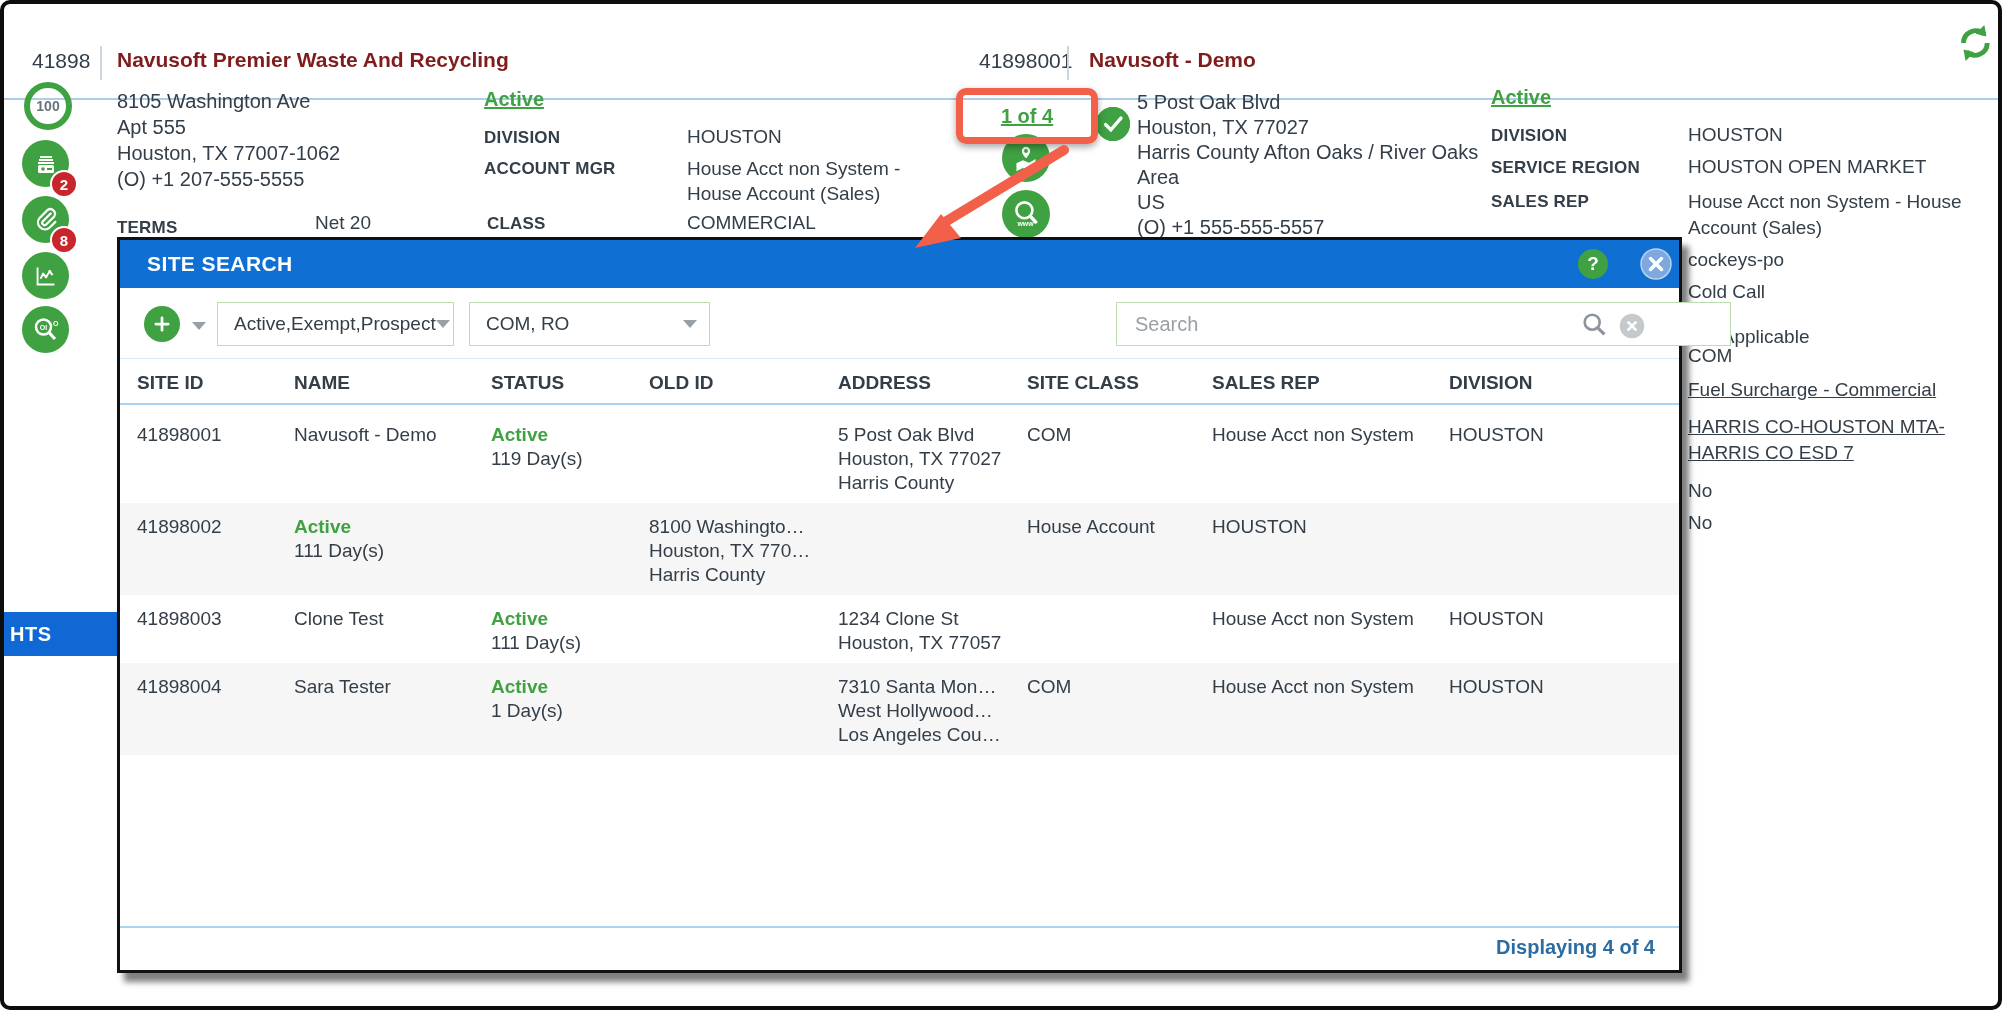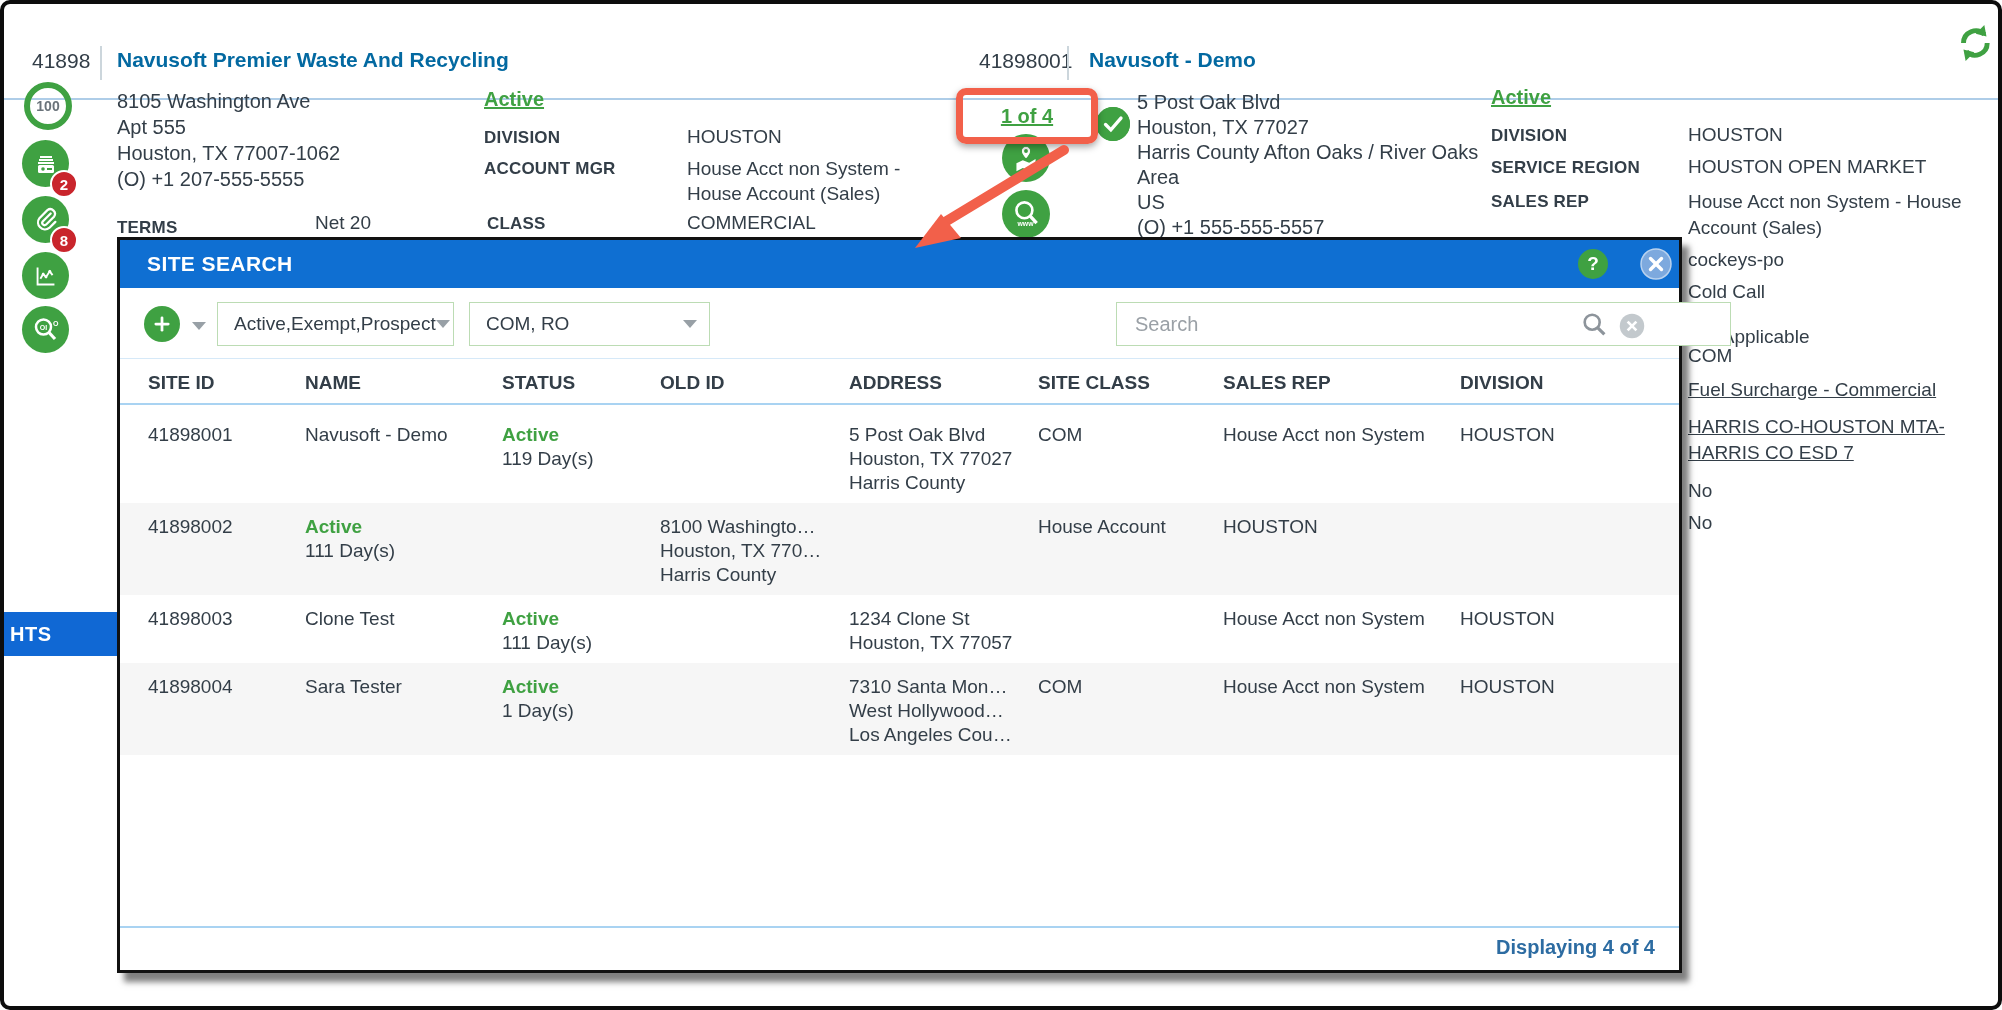--- a/index.html
+++ b/index.html
@@ -6,37 +6,37 @@
   .page{position:relative;width:2002px;height:1010px;box-sizing:border-box;
     border:4px solid #0d0d0d;border-radius:10px;overflow:hidden;background:#fff;
     font-family:"Liberation Sans",sans-serif;color:#333e48;}
   .abs{position:absolute;}
   .label{font-weight:700;font-size:17px;color:#333e48;letter-spacing:.2px;}
   .value{font-size:19px;color:#333e48;}
   .addr{font-size:20px;color:#333e48;line-height:26px;}
   .green-link{color:#3fa142;font-weight:700;font-size:20px;text-decoration:underline;cursor:pointer;}
   .dark-link{font-size:19px;color:#333e48;text-decoration:underline;cursor:pointer;line-height:26px;}
   .hdr-num{font-size:21px;color:#333e48;text-align:center;}
-  .hdr-name{font-size:21px;color:#0369a1;font-weight:700;}
+  .hdr-name{font-size:21px;color:#7f1d1d;font-weight:700;}
   .vdiv{width:2px;height:34px;background:#ccd6dc;}
   .icon-circle{border-radius:50%;background:#3fa142;display:flex;align-items:center;justify-content:center;}
   .badge{position:absolute;width:24px;height:24px;border-radius:50%;background:#c9252c;color:#fff;
     font-size:15px;font-weight:700;display:flex;align-items:center;justify-content:center;border:2px solid #fff;}
   .caret{width:0;height:0;border-left:7px solid transparent;border-right:7px solid transparent;border-top:8px solid #98a0a6;}
   
   .modal{position:absolute;left:113px;top:233px;width:1565px;height:736px;background:#fff;
     border:3px solid #111;box-shadow:7px 9px 6px rgba(0,0,0,.5);z-index:20;box-sizing:border-box;}
   .modal-titlebar{position:absolute;left:0;top:0;right:0;height:48px;background:#0f6fd2;}
   .modal-title{position:absolute;left:27px;top:0;line-height:48px;color:#fff;font-size:21px;font-weight:700;letter-spacing:.4px;}
   .dropdown{position:absolute;height:44px;border:1px solid #bcdcb4;background:#fff;box-sizing:border-box;
     display:flex;align-items:center;justify-content:space-between;padding:0 12px 0 16px;font-size:19px;color:#333e48;cursor:pointer;}
   .search-input{position:absolute;height:44px;border:1px solid #bcdcb4;box-sizing:border-box;font-size:20px;
     color:#333e48;padding:0 80px 0 18px;font-family:"Liberation Sans",sans-serif;outline:none;}
   .search-input::placeholder{color:#9aa0a6;}
-  .tgrid{display:grid;grid-template-columns:157px 197px 158px 189px 189px 185px 237px 1fr;padding-left:28px;box-sizing:border-box;}
+  .tgrid{display:grid;grid-template-columns:157px 197px 158px 189px 189px 185px 237px 1fr;padding-left:17px;box-sizing:border-box;}
   .thead{position:absolute;left:0;right:0;top:122px;height:43px;border-bottom:2px solid #a9d3f2;align-items:center;}
   .th{font-size:19px;font-weight:700;color:#333e48;}
   .tbody{position:absolute;left:0;right:0;top:171px;}
   .trow{padding-top:12px;padding-bottom:8px;cursor:pointer;}
   .tc{font-size:19px;color:#333e48;line-height:24px;padding-right:10px;}
   .st-active{color:#3fa142;font-weight:700;font-size:19px;line-height:24px;}
   .modal-footer{position:absolute;left:0;right:0;bottom:0;height:42px;border-top:2px solid #a9d3f2;}
   .footer-text{position:absolute;right:24px;top:8px;font-size:20px;font-weight:700;color:#2d6ca2;}
   .annotation-box{position:absolute;left:952px;top:84px;width:142px;height:56px;border:7px solid #f2604a;
     border-radius:10px;box-sizing:border-box;z-index:30;display:flex;align-items:center;justify-content:center;

